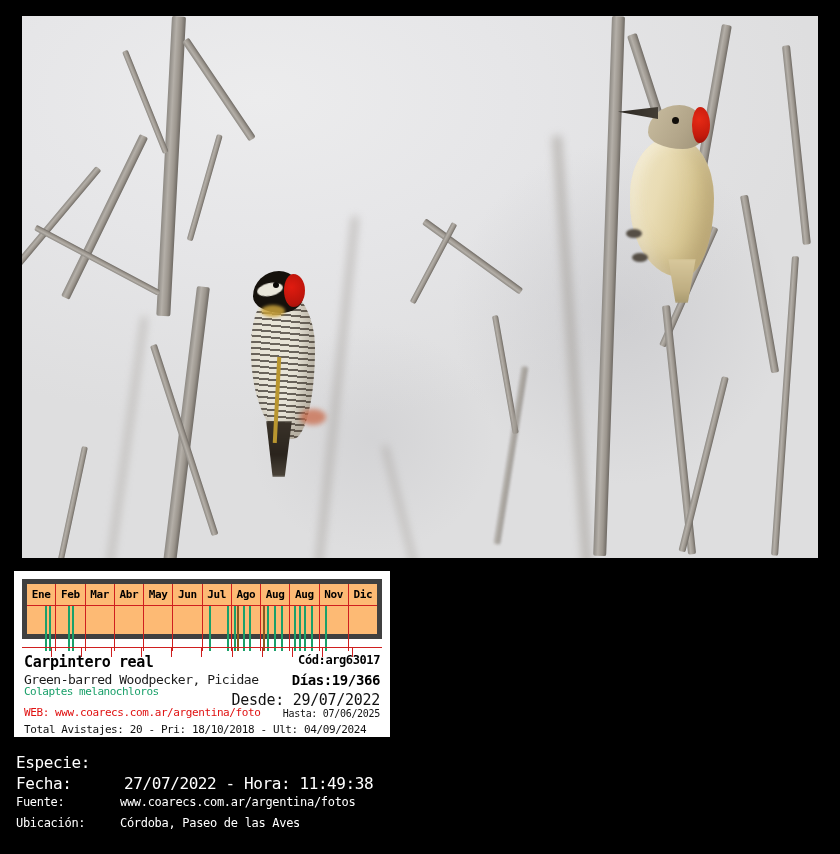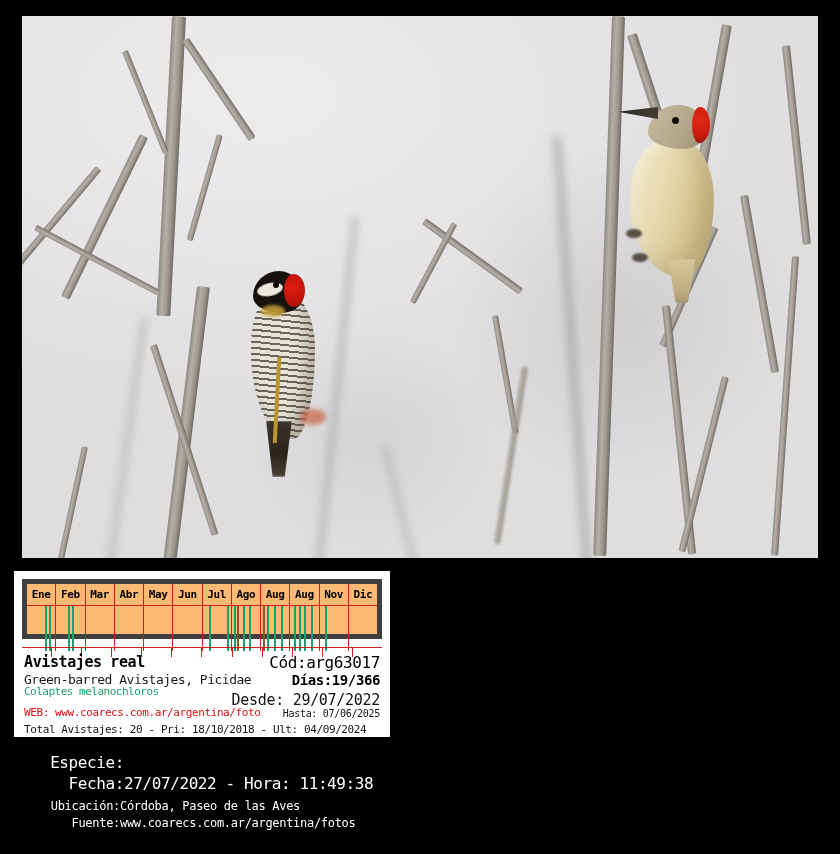--- a/index.html
+++ b/index.html
@@ -258,21 +258,21 @@
   .t-web {
     position: absolute; left: 0; top: 53px;
     font-size: 11px; color: #e01010; letter-spacing: -0.4px;
   }
   .t-total {
     position: absolute; left: 0; top: 70px;
     font-size: 11px; color: #111; letter-spacing: -0.4px;
   }
   .t-cod {
     position: absolute; right: 4px; top: 0;
-    font-size: 16px; font-weight: normal; color: #000; letter-spacing: -0.4px;
+    font-size: 12px; font-weight: bold; color: #000; letter-spacing: -0.4px;
   }
   .t-dias {
     position: absolute; right: 4px; top: 19px;
     font-size: 14px; font-weight: bold; color: #000; letter-spacing: -0.4px;
   }
   .t-desde {
     position: absolute; right: 4px; top: 38px;
     font-size: 15px; color: #111; letter-spacing: -0.3px;
   }
   .t-hasta {
@@ -281,21 +281,20 @@
   }
 
   
   .meta {
     position: absolute;
     left: 16px;
     top: 752px;
     width: 800px;
     color: #ffffff;
     font-family: "DejaVu Sans Mono", "Liberation Mono", monospace;
-    text-align: right;
   }
   .meta .line { display: flex; align-items: baseline; }
   .meta .big { font-size: 16px; line-height: 21px; letter-spacing: -0.4px; }
   .meta .small { font-size: 12px; line-height: 17px; letter-spacing: -0.3px; }
   .meta .lbl { width: 108px; flex: 0 0 108px; }
   .meta .small .lbl { width: 104px; flex: 0 0 104px; }
   .meta .val { white-space: pre; }
 </style>
 </head>
 <body>
@@ -427,41 +426,41 @@
     <div class="t"></div>
     <div class="t"></div>
     <div class="t"></div>
     <div class="t"></div>
     <div class="t"></div>
     <div class="t"></div>
     <div class="t"></div>
   </div>
 
   <div class="card-text row-common">
-    <div class="t-name">Avistajes real</div>
-    <div class="t-en">Green-barred Avistajes, Picidae</div>
+    <div class="t-name">Carpintero real</div>
+    <div class="t-en">Green-barred Woodpecker, Picidae</div>
     <div class="t-sci">Colaptes melanochloros</div>
     <div class="t-web">WEB: www.coarecs.com.ar/argentina/foto</div>
     <div class="t-total">Total Avistajes: 20 - Pri: 18/10/2018 - Ult: 04/09/2024</div>
     <div class="t-cod">Cód:arg63017</div>
     <div class="t-dias">Días:19/366</div>
     <div class="t-desde">Desde: 29/07/2022</div>
     <div class="t-hasta">Hasta: 07/06/2025</div>
   </div>
 </div>
 
 <div class="meta">
   <div class="line big">
     <span class="lbl">Especie:</span>
   </div>
   <div class="line big">
     <span class="lbl">Fecha:</span>
     <span class="val">27/07/2022 - Hora: 11:49:38</span>
   </div>
+  <div class="line small">
+    <span class="lbl">Fuente:</span>
+    <span class="val">www.coarecs.com.ar/argentina/fotos</span>
+  </div>
   <div class="line small" style="margin-top:4px;">
     <span class="lbl">Ubicación:</span>
     <span class="val">Córdoba, Paseo de las Aves</span>
   </div>
-  <div class="line small">
-    <span class="lbl">Fuente:</span>
-    <span class="val">www.coarecs.com.ar/argentina/fotos</span>
-  </div>
 </div>
 
 </body></html>

